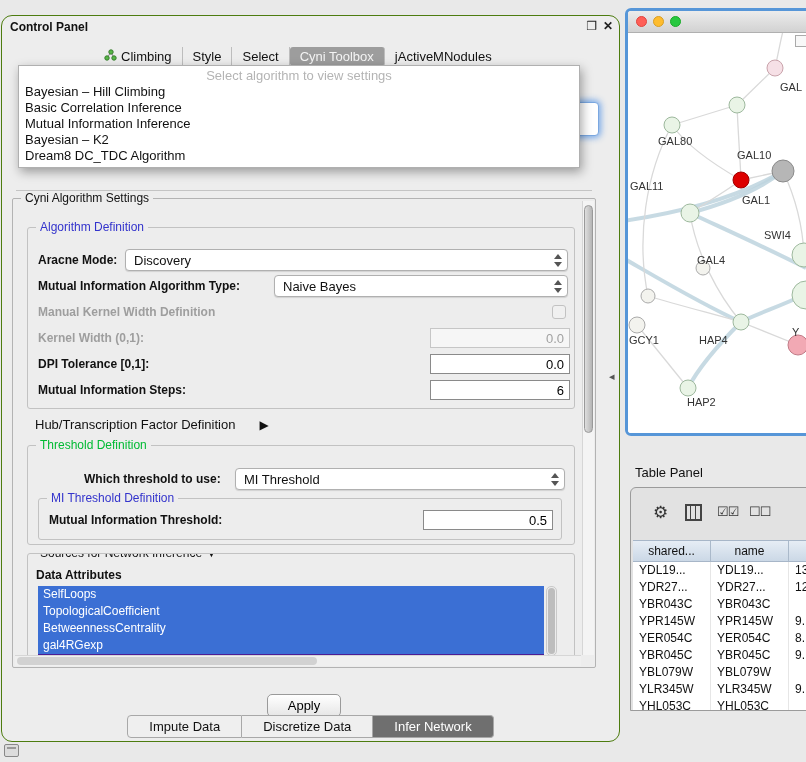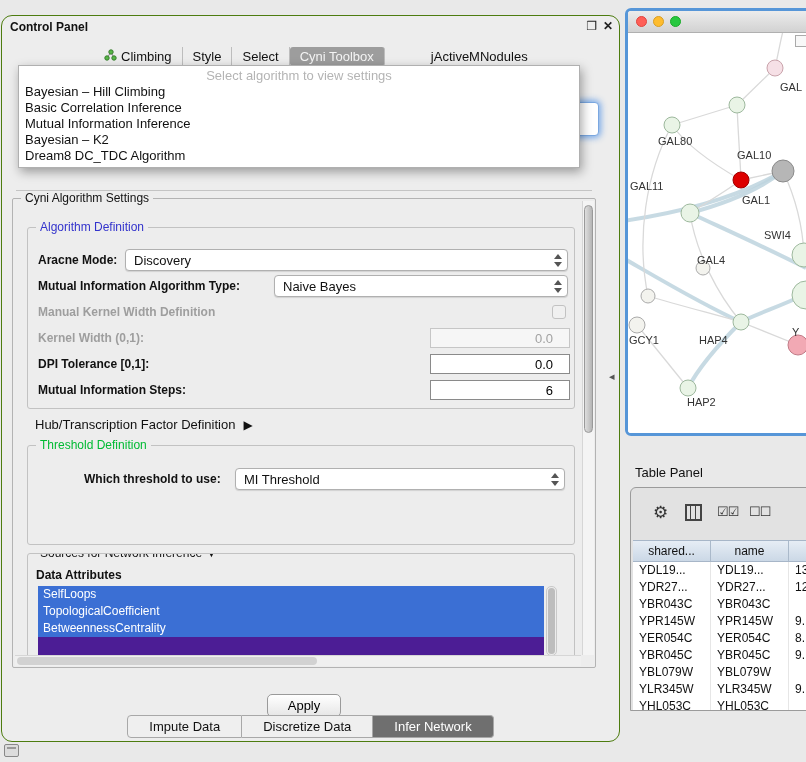--- a/index.html
+++ b/index.html
@@ -14,21 +14,21 @@
   .cp-window { position:absolute; left:1px; top:15px; width:619px; height:727px;
     background:#ededed; border:1px solid #4d7c0f; border-radius:11px; }
   .cp-titlebar { height:22px; position:relative; }
   .cp-title { position:absolute; left:8px; top:4px; font-weight:bold; font-size:12px; }
   .cp-btn { position:absolute; top:3px; font-size:12px; color:#222; cursor:default; }
   .cp-btn.min { right:22px; }
   .cp-btn.close { right:6px; font-weight:bold; }
 
   .tabs { position:absolute; left:92px; top:30px; display:flex; align-items:center; height:20px; }
   .tab { padding:2px 10px; border-right:1px solid #bdbdbd; display:flex; align-items:center; gap:4px; }
-  .tab:last-child { border-right:none;margin-left:36px; }
+  .tab:last-child { border-right:none; }
   .tab.selected { background:#9d9d9d; color:#f4f4f4; border-radius:3px; }
 
   .focus-frag { position:absolute; left:551px; top:86px; width:46px; height:34px;
     background:#fff; border:1px solid #7aa7e0; border-radius:4px;
     box-shadow:0 0 6px 2px rgba(110,163,232,.9); z-index:1; }
   .frag-line { position:absolute; left:14px; top:174px; width:576px; border-top:1px solid #c4c4c4; }
 
   .algo-popup { position:absolute; left:16px; top:49px; width:562px; background:#fff;
     border:1px solid #b0b0b0; box-shadow:2px 4px 10px rgba(0,0,0,.35); z-index:5; padding:1px 0 3px 0; }
   .popup-header { color:#b4b4b4; text-align:center; height:17px; line-height:17px; }
@@ -54,25 +54,25 @@
   .combo { position:absolute; height:22px; background:#fff; border:1px solid #b0b0b0;
     border-radius:4px; box-shadow:0 1px 1px rgba(0,0,0,.12); }
   .combo-text { position:absolute; left:8px; top:3px; font-size:13px; }
   .combo-arrows { position:absolute; right:5px; top:4px; width:8px; }
   .combo-arrows::before { content:""; display:block; width:0; border-left:4px solid transparent;
     border-right:4px solid transparent; border-bottom:5px solid #555; margin-bottom:3px; }
   .combo-arrows::after { content:""; display:block; width:0; border-left:4px solid transparent;
     border-right:4px solid transparent; border-top:5px solid #555; }
 
   .field { position:absolute; height:20px; border:1px solid #8a8a8a; background:#fff;
-    text-align:right; padding:0 16px; font-size:13px; font-family:"Liberation Sans",sans-serif; width:140px; }
+    text-align:right; padding:0 5px; font-size:13px; font-family:"Liberation Sans",sans-serif; width:140px; }
   .field:disabled { border-color:#c6c6c6; color:#a2a2a2; background:#f6f6f6; }
   .chk { position:absolute; width:14px; height:14px; border:1px solid #c2c2c2; background:#f0f0f0; border-radius:3px; }
 
-  .hub-row { position:absolute; left:22px; top:218px; font-size:13px; display:flex; gap:8px; align-items:center;justify-content:space-between; }
+  .hub-row { position:absolute; left:22px; top:218px; font-size:13px; display:flex; gap:24px; align-items:center;justify-content:space-between; }
   .tri { font-size:12px; color:#111; }
 
   .attr-label { position:absolute; left:8px; top:14px; font-weight:bold; font-size:12px; }
   .attr-list { position:absolute; left:10px; top:32px; width:506px; height:70px; background:#4c1d95; overflow:hidden; }
   .attr-row { height:17px; line-height:17px; background:#3b6fd4; color:#fff; padding-left:5px; font-size:12px; }
   .attr-scroll { position:absolute; left:518px; top:32px; width:11px; height:70px;
     background:#ececec; border:1px solid #c9c9c9; border-radius:5px; }
   .attr-thumb { position:absolute; left:1px; top:1px; width:7px; height:66px; background:#bdbdbd; border-radius:4px; }
 
   .v-scroll { position:absolute; right:1px; top:2px; width:12px; height:454px;
@@ -225,32 +225,38 @@
 
     <div class="grp grp-threshold">
       <span class="grp-title green">Threshold Definition</span>
 
       <span class="lbl" style="left:56px; top:26px;">Which threshold to use:</span>
       <div class="combo" style="left:207px; top:22px; width:330px;">
         <span class="combo-text">MI Threshold</span>
         <span class="combo-arrows"></span>
       </div>
 
+      <div class="grp grp-mi">
+        <span class="grp-title blue">MI Threshold Definition</span>
+        <span class="lbl" style="left:10px; top:14px;">Mutual Information Threshold:</span>
+        <input class="field" style="left: 384px; top: 11px; width: 130px;" value="0.5">
+      </div>
     </div>
 
     <div class="grp grp-sources">
       <span class="grp-title">
         <span>Sources for Network Inference</span>
         <span class="tri">▼</span>
       </span>
       <span class="attr-label">Data Attributes</span>
       <div class="attr-list">
         <div class="attr-row">SelfLoops</div>
         <div class="attr-row">TopologicalCoefficient</div>
         <div class="attr-row">BetweennessCentrality</div>
+        <div class="attr-row">gal4RGexp</div>
       </div>
       <div class="attr-scroll">
           <div class="attr-thumb"></div>
         </div>
     </div>
 
     <div class="v-scroll">
         <div class="v-thumb"></div>
       </div>
     <div class="h-scroll">

